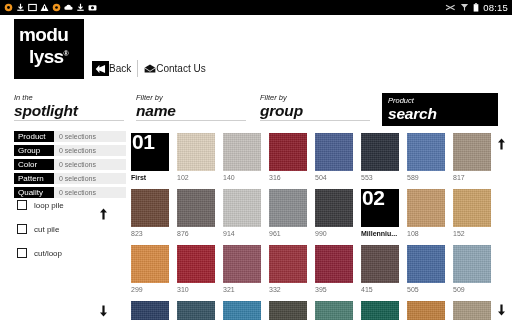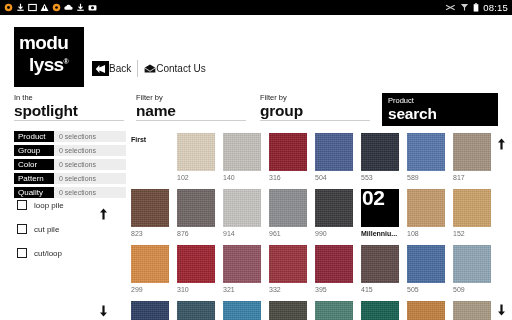--- a/index.html
+++ b/index.html
@@ -23,21 +23,21 @@
   .sb-left { display: flex; align-items: center; gap: 3px; }
   .sb-right { margin-left: auto; display: flex; align-items: center; gap: 4px; }
   .sb-ico { display: block; }
   .sb-time {
     color: #ffffff; font-size: 9.5px; letter-spacing: 0.2px;
     font-family: "Liberation Sans", sans-serif;
   }
 
   
   .logo {
-    position: absolute; left: 14px; top: 27px;
+    position: absolute; left: 14px; top: 19px;
     width: 70px; height: 60px;
     background: #000000;
     color: #ffffff;
     box-sizing: border-box;
     padding: 6px 0 0 5px;
   }
   .logo-l1 { font-size: 19px; font-weight: bold; line-height: 19px; letter-spacing: -0.6px; }
   .logo-l2 { font-size: 19px; font-weight: bold; line-height: 20px; letter-spacing: -0.6px; padding-left: 10px; position: relative; }
   .logo-reg { font-size: 7px; font-weight: bold; vertical-align: super; }
 
@@ -51,20 +51,21 @@
     display: flex; align-items: center; justify-content: center;
   }
   .nav-label { font-size: 10px; color: #1a1a1a; }
   .nav-div { width: 1px; height: 17px; background: #c9c9c9; margin: 0 6px; }
   .nav-mail { display: flex; align-items: center; }
 
   
   .colhead {
     position: absolute; top: 93px;
     box-sizing: border-box;
+    font-style: italic;
   }
   .colhead .ch-sm { font-size: 7.5px; color: #222; line-height: 9px; }
   .colhead .ch-lg { font-size: 15.5px; font-weight: bold; color: #111; line-height: 17px; letter-spacing: -0.2px; }
   .colhead.underlined { border-bottom: 1px solid #cfcfcf; padding-bottom: 1px; }
   .colhead.inverted {
     background: #000000; color: #ffffff;
     padding: 3px 0 4px 6px;
   }
   .colhead.inverted .ch-sm { color: #ffffff; }
   .colhead.inverted .ch-lg { color: #ffffff; }
@@ -301,20 +302,23 @@
       </svg>
   </div>
   <div class="gridarrow" id="grid-down">
     <svg width="9" height="12" viewBox="0 0 9 12">
         <path d="M4.5 11.4 1 7.4h2.4V0.6h2.2V7.4H8z" fill="#111"></path>
       </svg>
   </div>
 
   <div class="grid">
       <div class="cell">
+        <div class="swatch series" style="background: rgb(0, 0, 0);">
+          <span class="series-num">01</span>
+        </div>
         <div class="cap bold">First</div>
       </div>
       <div class="cell">
         <div class="swatch" style="background: rgb(221, 208, 189);">
           <div class="grain"></div>
         </div>
         <div class="cap">102</div>
       </div>
       <div class="cell">
         <div class="swatch" style="background: rgb(196, 192, 187);">

